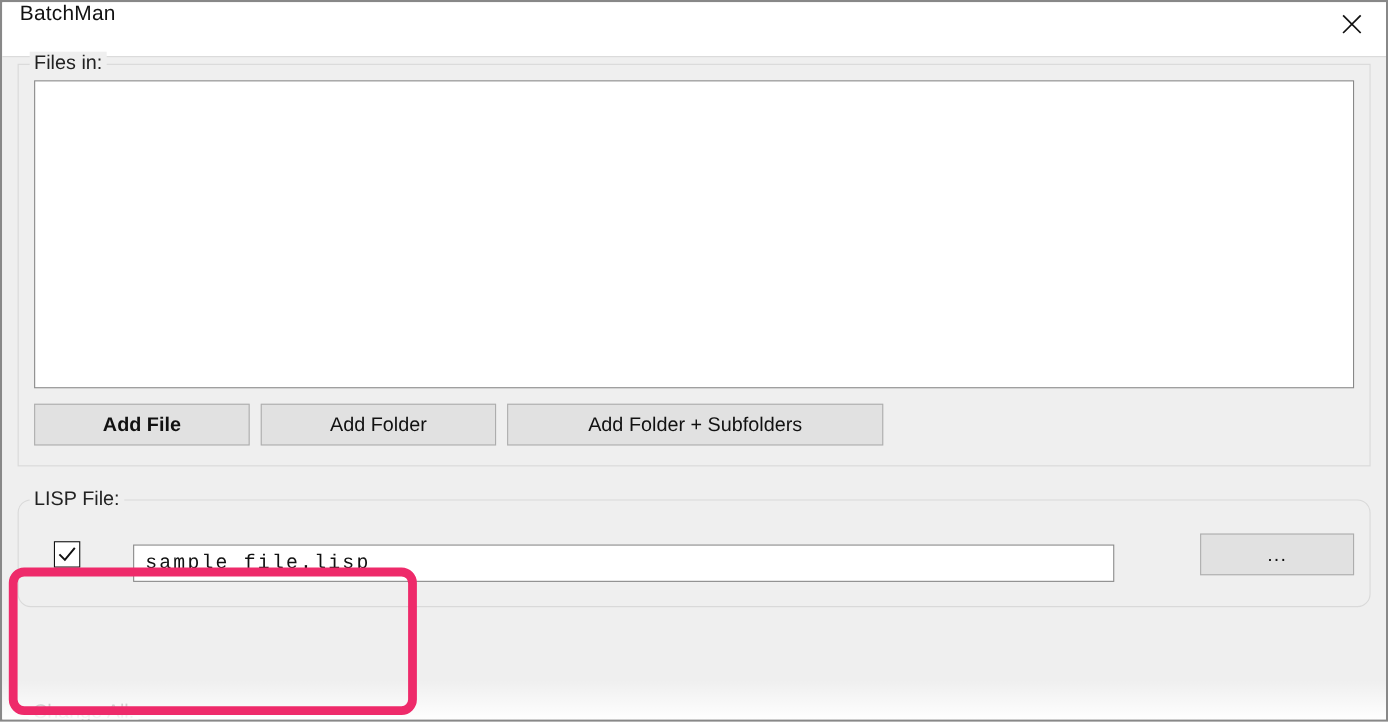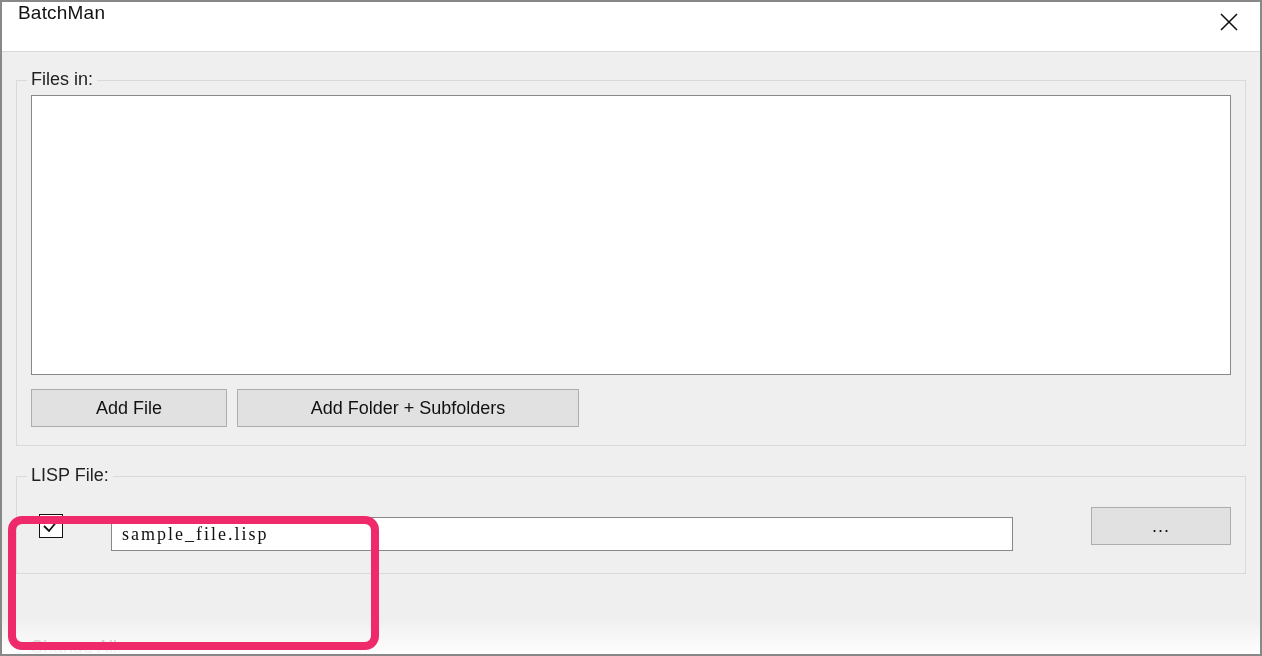--- a/index.html
+++ b/index.html
@@ -61,21 +61,21 @@
     .group-label {
       position: absolute;
       top: -12px;
       left: 10px;
       padding: 0 4px;
       background: #efefef;
       font-size: 18px;
       color: #222;
     }
     .files-group {
-      margin-top: 28px;
+      margin-top: 6px;
     }
     .file-listbox {
       background: #ffffff;
       border: 1px solid #888;
       height: 280px;
       width: 100%;
     }
     .button-row {
       display: flex;
       gap: 10px;
@@ -86,31 +86,33 @@
       height: 38px;
       background: #e1e1e1;
       border: 1px solid #adadad;
       font-size: 18px;
       color: #111;
       cursor: pointer;
       font-family: inherit;
     }
     .wbtn.narrow {
       flex: 0 0 196px;
+      font-weight: bold;
     }
     .wbtn.mid {
       flex: 0 0 214px;
     }
     .wbtn.wide {
       flex: 0 0 342px;
       text-align: center;
     }
     .lisp-group {
       margin-top: 30px;
-      padding: 24px 14px 22px 14px;
+      padding: 24px 14px 22px 24px;
+      border-radius: 12px;
     }
     .lisp-row {
       display: flex;
       align-items: center;
       gap: 48px;
     }
     .checkbox {
       width: 24px;
       height: 24px;
       border: 1.5px solid #111;
@@ -126,21 +128,21 @@
       height: 18px;
     }
     .lisp-input {
       flex: 1;
       height: 34px;
       border: 1px solid #888;
       background: #ffffff;
       font-size: 18px;
       padding: 0 10px;
       letter-spacing: 2px;
-      font-family: Liberation Serif, serif;
+      font-family: Liberation Mono, monospace;
       color: #111;
       margin-top: 16px;
     }
     .browse-btn {
       width: 140px;
       height: 38px;
       background: #e1e1e1;
       border: 1px solid #adadad;
       font-size: 18px;
       cursor: pointer;
@@ -191,20 +193,21 @@
   </button>
 </div>
 
 <div class="content-area">
 
   <div class="group files-group">
     <div class="group-label">Files in:</div>
     <div class="file-listbox"></div>
     <div class="button-row">
       <button class="wbtn narrow">Add File</button>
+      <button class="wbtn mid">Add Folder</button>
       <button class="wbtn wide">Add Folder + Subfolders</button>
     </div>
   </div>
 
   <div class="group lisp-group">
     <div class="group-label">LISP File:</div>
     <div class="lisp-row">
       <span class="checkbox">
         <svg viewBox="0 0 18 18">
           <polyline points="2,9 7,14 16,3" fill="none" stroke="#111" stroke-width="1.8"></polyline>

